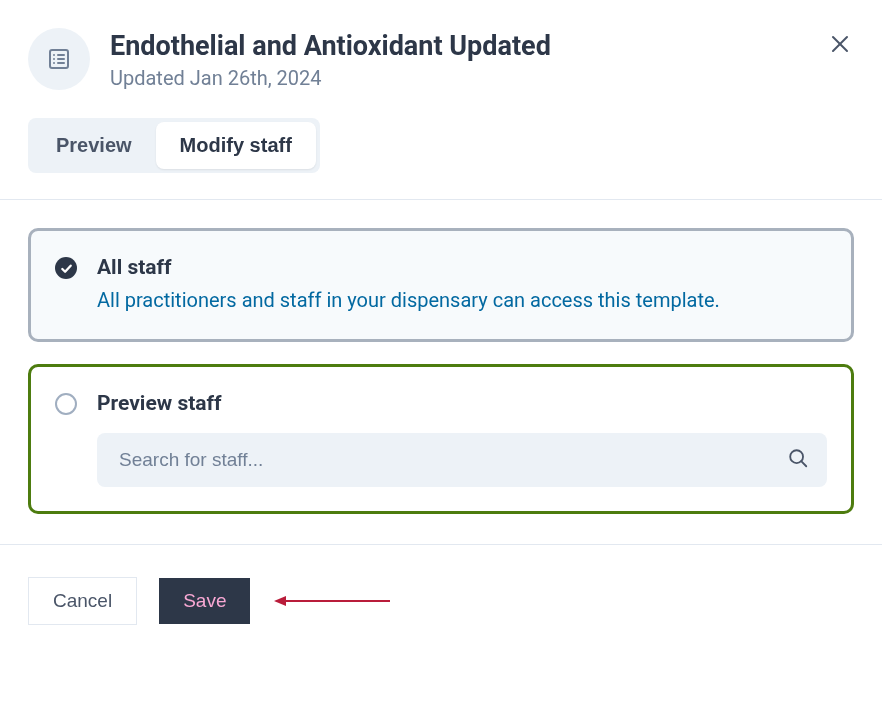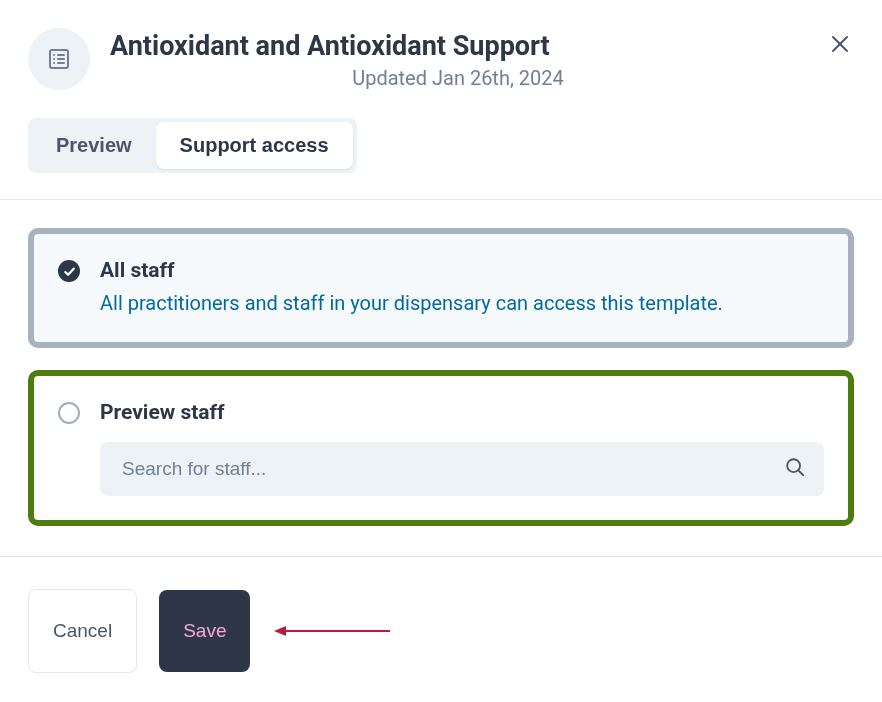--- a/index.html
+++ b/index.html
@@ -40,21 +40,20 @@
     .header-title {
       font-size: 27px;
       font-weight: 700;
       color: #2d3748;
       line-height: 1.2;
       margin-bottom: 4px;
     }
     .header-sub {
       font-size: 20px;
       color: #718096;
-      text-align: center;
     }
     .close-btn {
       width: 28px;
       height: 28px;
       display: flex;
       align-items: center;
       justify-content: center;
       cursor: pointer;
       margin-top: 2px;
     }
@@ -79,21 +78,21 @@
       background: #ffffff;
       color: #2d3748;
       box-shadow: 0 1px 2px rgba(0,0,0,0.08);
     }
     .divider {
       height: 1px;
       background: #e2e8f0;
       margin: 0 -28px 28px -28px;
     }
     .option-card {
-      border: 6px solid #4d7c0f;
+      border: 3px solid #4d7c0f;
       border-radius: 10px;
       padding: 24px 24px;
       margin-bottom: 22px;
       display: flex;
       gap: 20px;
       align-items: flex-start;
       cursor: pointer;
     }
     .option-card.selected {
       background: #f7fafc;
@@ -162,24 +161,24 @@
       background: #e2e8f0;
       margin-top: 30px;
     }
     .footer {
       padding: 32px 28px;
       display: flex;
       gap: 22px;
       align-items: center;
     }
     .btn {
-      padding: 30px 24px;
+      padding: 12px 24px;
       font-size: 19px;
       font-weight: 500;
-      border-radius: 8px;
+      border-radius: 0;
       cursor: pointer;
       border: none;
     }
     .btn-cancel {
       background: #ffffff;
       color: #4a5568;
       border: 1px solid #e2e8f0;
     }
     .btn-save {
       background: #2d3748;
@@ -202,34 +201,34 @@
         <rect x="3" y="3" width="18" height="18" rx="2"></rect>
         <line x1="7" y1="8" x2="7" y2="8"></line>
         <line x1="11" y1="8" x2="17" y2="8"></line>
         <line x1="7" y1="12" x2="7" y2="12"></line>
         <line x1="11" y1="12" x2="17" y2="12"></line>
         <line x1="7" y1="16" x2="7" y2="16"></line>
         <line x1="11" y1="16" x2="17" y2="16"></line>
       </svg>
     </div>
     <div class="header-text">
-      <h1 class="header-title">Antioxidant and Antioxidant Support</h1>
+      <h1 class="header-title">Endothelial and Antioxidant Updated</h1>
       <div class="header-sub">Updated Jan 26th, 2024</div>
     </div>
     <div class="close-btn">
       <svg width="20" height="20" viewBox="0 0 20 20" fill="none" stroke="#4a5568" stroke-width="2" stroke-linecap="round">
         <line x1="3" y1="3" x2="17" y2="17"></line>
         <line x1="17" y1="3" x2="3" y2="17"></line>
       </svg>
     </div>
   </div>
 
   <div class="tabs">
     <button class="tab">Preview</button>
-    <button class="tab active">Support access</button>
+    <button class="tab active">Modify staff</button>
   </div>
 
   <div class="divider"></div>
 
   <div class="option-card selected">
     <div class="radio-wrap">
       <div class="radio-checked">
         <svg width="13" height="13" viewBox="0 0 14 14" fill="none" stroke="#ffffff" stroke-width="2.5" stroke-linecap="round" stroke-linejoin="round">
           <polyline points="2.5,7.5 5.5,10.5 11.5,4"></polyline>
         </svg>

